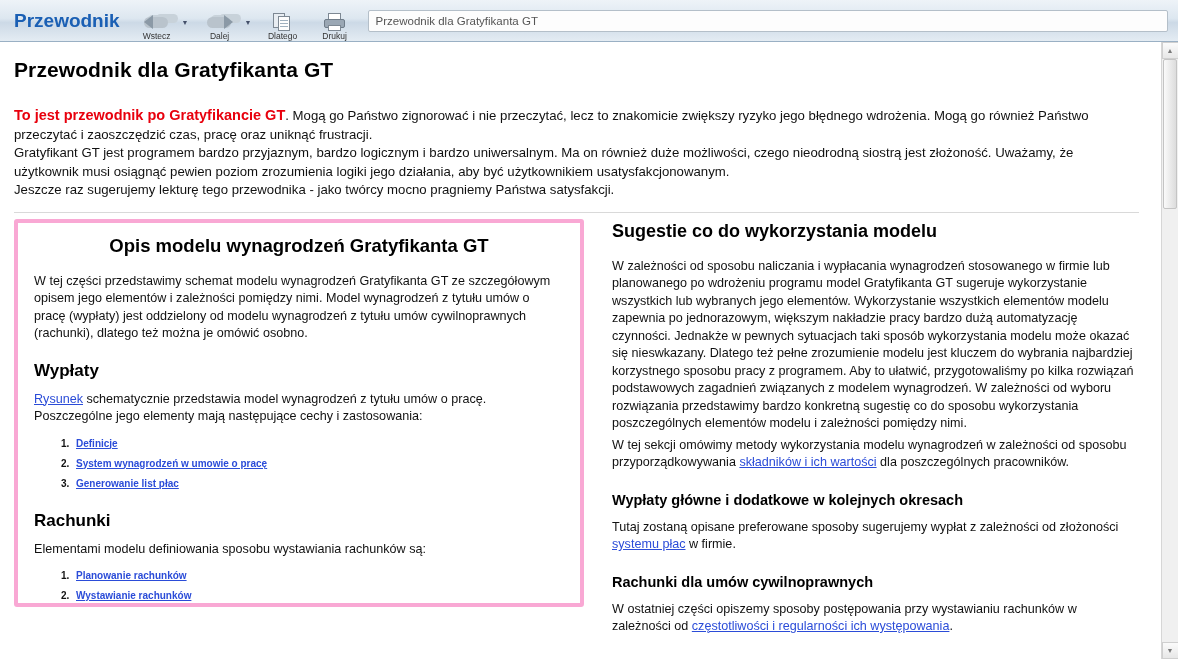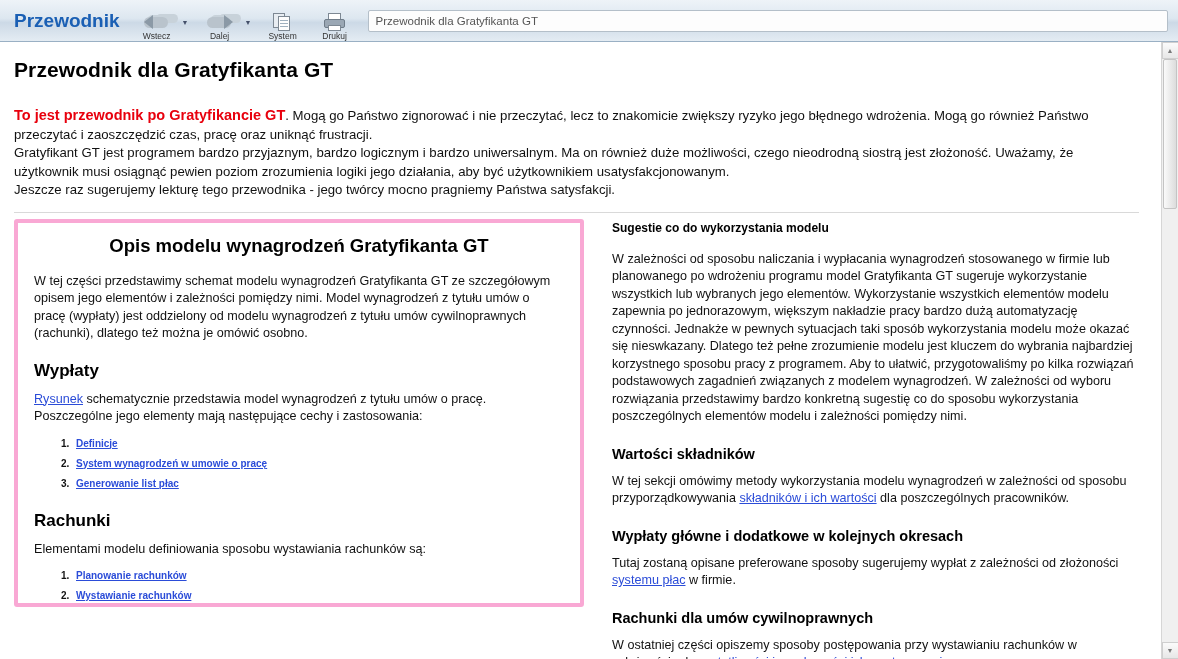--- a/index.html
+++ b/index.html
@@ -157,21 +157,21 @@
   }
 
   h2.sec {
     font-size: 18.5px;
     font-weight: bold;
     text-align: center;
     margin: 2px 0 16px 0;
     color: #000;
   }
   h2.sec-left-align {
-    font-size: 12px;
+    font-size: 18px;
     font-weight: bold;
     margin: 0 0 16px 0;
     color: #000;
   }
   h3.sub {
     font-size: 17px;
     font-weight: bold;
     margin: 18px 0 10px 0;
     color: #000;
   }
@@ -267,21 +267,21 @@
     <div class="tb-btn">
       <div class="glyph">
         <div class="copy-ico">
           <div class="sheet s1"></div>
           <div class="sheet s2"></div>
           <div class="bar" style="top:8px"></div>
           <div class="bar" style="top:11px"></div>
           <div class="bar" style="top:14px"></div>
         </div>
       </div>
-      <div class="cap">System</div>
+      <div class="cap">Dlatego</div>
     </div>
 
     <div class="tb-sep"></div>
 
     <div class="tb-btn">
       <div class="glyph">
         <div class="print-ico">
           <div class="paper-top"></div>
           <div class="body"></div>
           <div class="paper-bot"></div>
@@ -298,21 +298,21 @@
   <div class="content-wrap">
     <div class="page">
 
       <h1 class="doc-title">Przewodnik dla Gratyfikanta GT</h1>
 
       <div class="intro">
         <p>
           <span class="red-lead">To jest przewodnik po Gratyfikancie GT</span><span>. Mogą go Państwo zignorować i nie przeczytać, lecz to znakomicie zwiększy ryzyko jego błędnego wdrożenia. Mogą go również Państwo przeczytać i zaoszczędzić czas, pracę oraz uniknąć frustracji.</span>
         </p>
         <p>Gratyfikant GT jest programem bardzo przyjaznym, bardzo logicznym i bardzo uniwersalnym. Ma on również duże możliwości, czego nieodrodną siostrą jest złożoność. Uważamy, że użytkownik musi osiągnąć pewien poziom zrozumienia logiki jego działania, aby być użytkownikiem usatysfakcjonowanym.</p>
-        <p>Jeszcze raz sugerujemy lekturę tego przewodnika - jego twórcy mocno pragniemy Państwa satysfakcji.</p>
+        <p>Jeszcze raz sugerujemy lekturę tego przewodnika - jako twórcy mocno pragniemy Państwa satysfakcji.</p>
       </div>
 
       <hr class="sep">
 
       <div class="columns">
 
         <div class="col-left">
           <h2 class="sec">Opis modelu wynagrodzeń Gratyfikanta GT</h2>
           <p class="body">W tej części przedstawimy schemat modelu wynagrodzeń Gratyfikanta GT ze szczegółowym opisem jego elementów i zależności pomiędzy nimi. Model wynagrodzeń z tytułu umów o pracę (wypłaty) jest oddzielony od modelu wynagrodzeń z tytułu umów cywilnoprawnych (rachunki), dlatego też można je omówić osobno.</p>
 
@@ -331,21 +331,20 @@
           <ol class="links">
             <li><a class="lnk">Planowanie rachunków</a></li>
             <li><a class="lnk">Wystawianie rachunków</a></li>
           </ol>
         </div>
 
         <div class="col-right">
           <h2 class="sec-left-align">Sugestie co do wykorzystania modelu</h2>
           <p class="body">W zależności od sposobu naliczania i wypłacania wynagrodzeń stosowanego w firmie lub planowanego po wdrożeniu programu model Gratyfikanta GT sugeruje wykorzystanie wszystkich lub wybranych jego elementów. Wykorzystanie wszystkich elementów modelu zapewnia po jednorazowym, większym nakładzie pracy bardzo dużą automatyzację czynności. Jednakże w pewnych sytuacjach taki sposób wykorzystania modelu może okazać się nieswkazany. Dlatego też pełne zrozumienie modelu jest kluczem do wybrania najbardziej korzystnego sposobu pracy z programem. Aby to ułatwić, przygotowaliśmy po kilka rozwiązań podstawowych zagadnień związanych z modelem wynagrodzeń. W zależności od wyboru rozwiązania przedstawimy bardzo konkretną sugestię co do sposobu wykorzystania poszczególnych elementów modelu i zależności pomiędzy nimi.</p>
 
-          <h3 class="sub-sm">Wartości składników</h3>
           <p class="body">
             <span>W tej sekcji omówimy metody wykorzystania modelu wynagrodzeń w zależności od sposobu przyporządkowywania </span><a class="lnk">składników i ich wartości</a><span> dla poszczególnych pracowników.</span>
           </p>
 
           <h3 class="sub-sm">Wypłaty główne i dodatkowe w kolejnych okresach</h3>
           <p class="body">
             <span>Tutaj zostaną opisane preferowane sposoby sugerujemy wypłat z zależności od złożoności </span><a class="lnk">systemu płac</a><span> w firmie.</span>
           </p>
 
           <h3 class="sub-sm">Rachunki dla umów cywilnoprawnych</h3>

